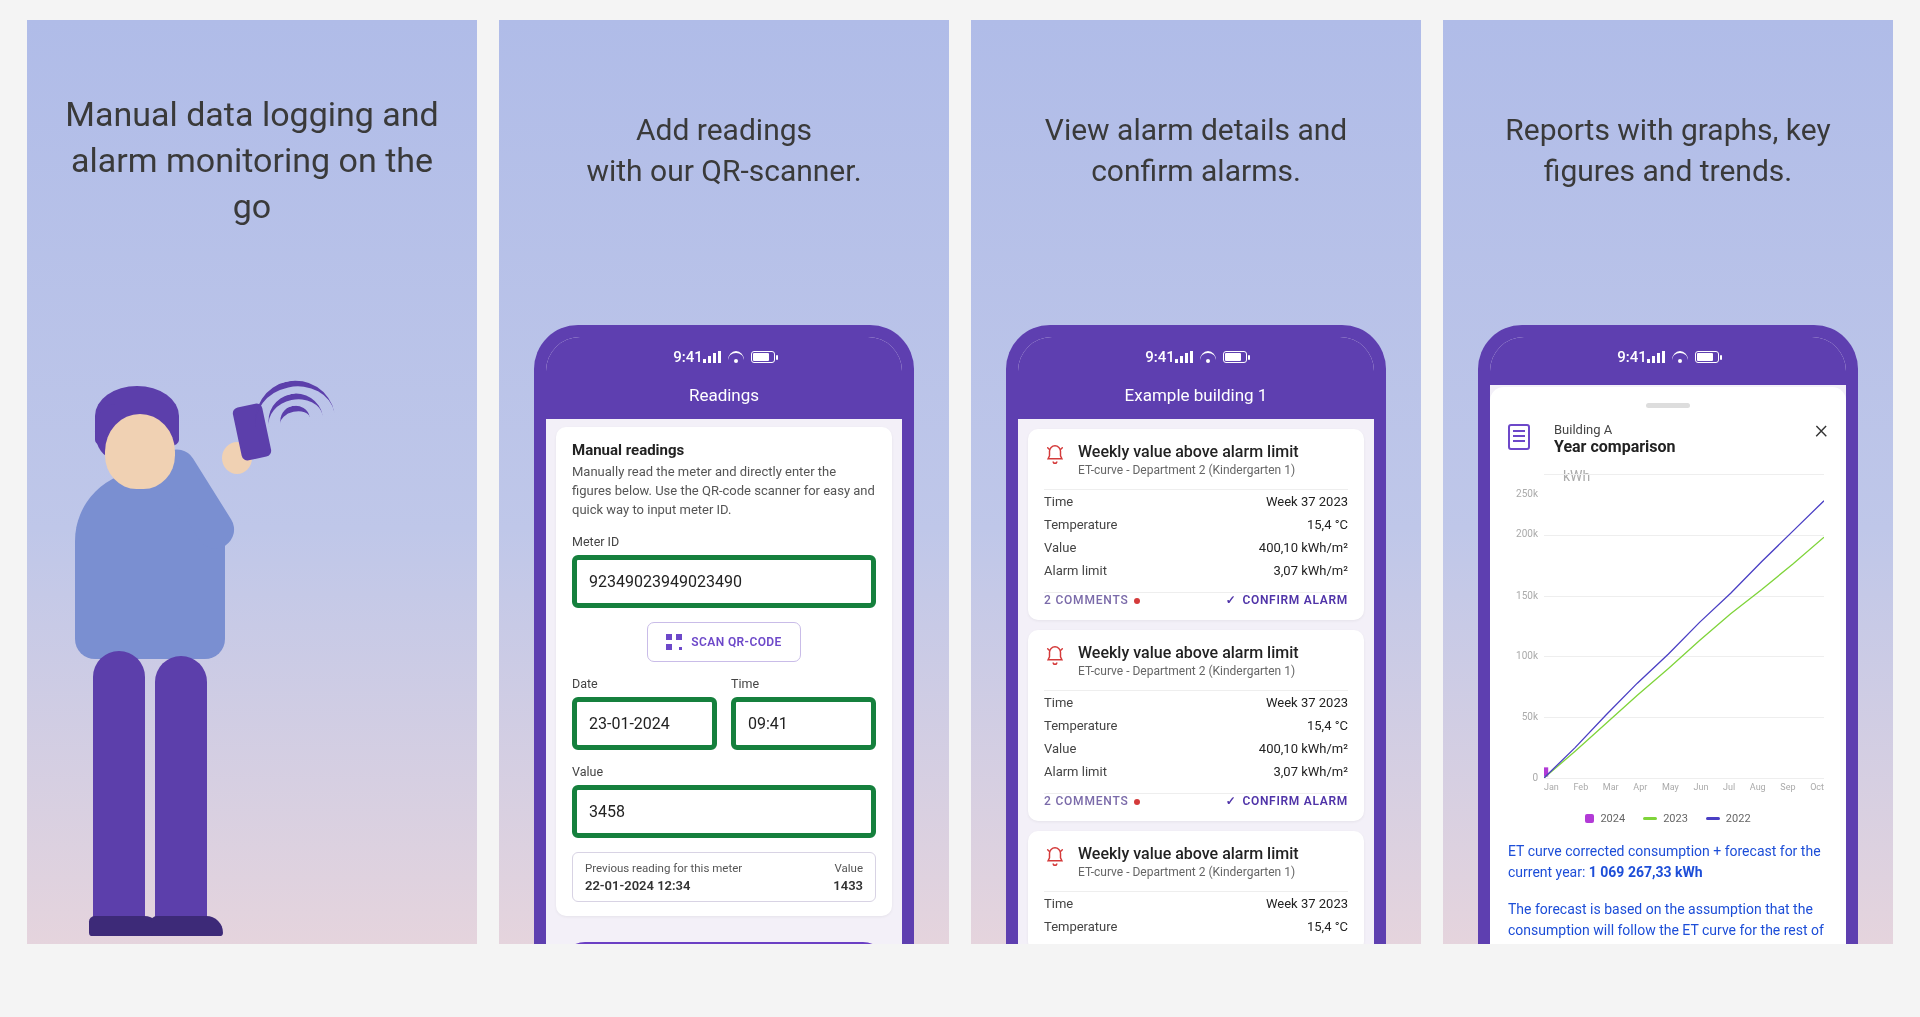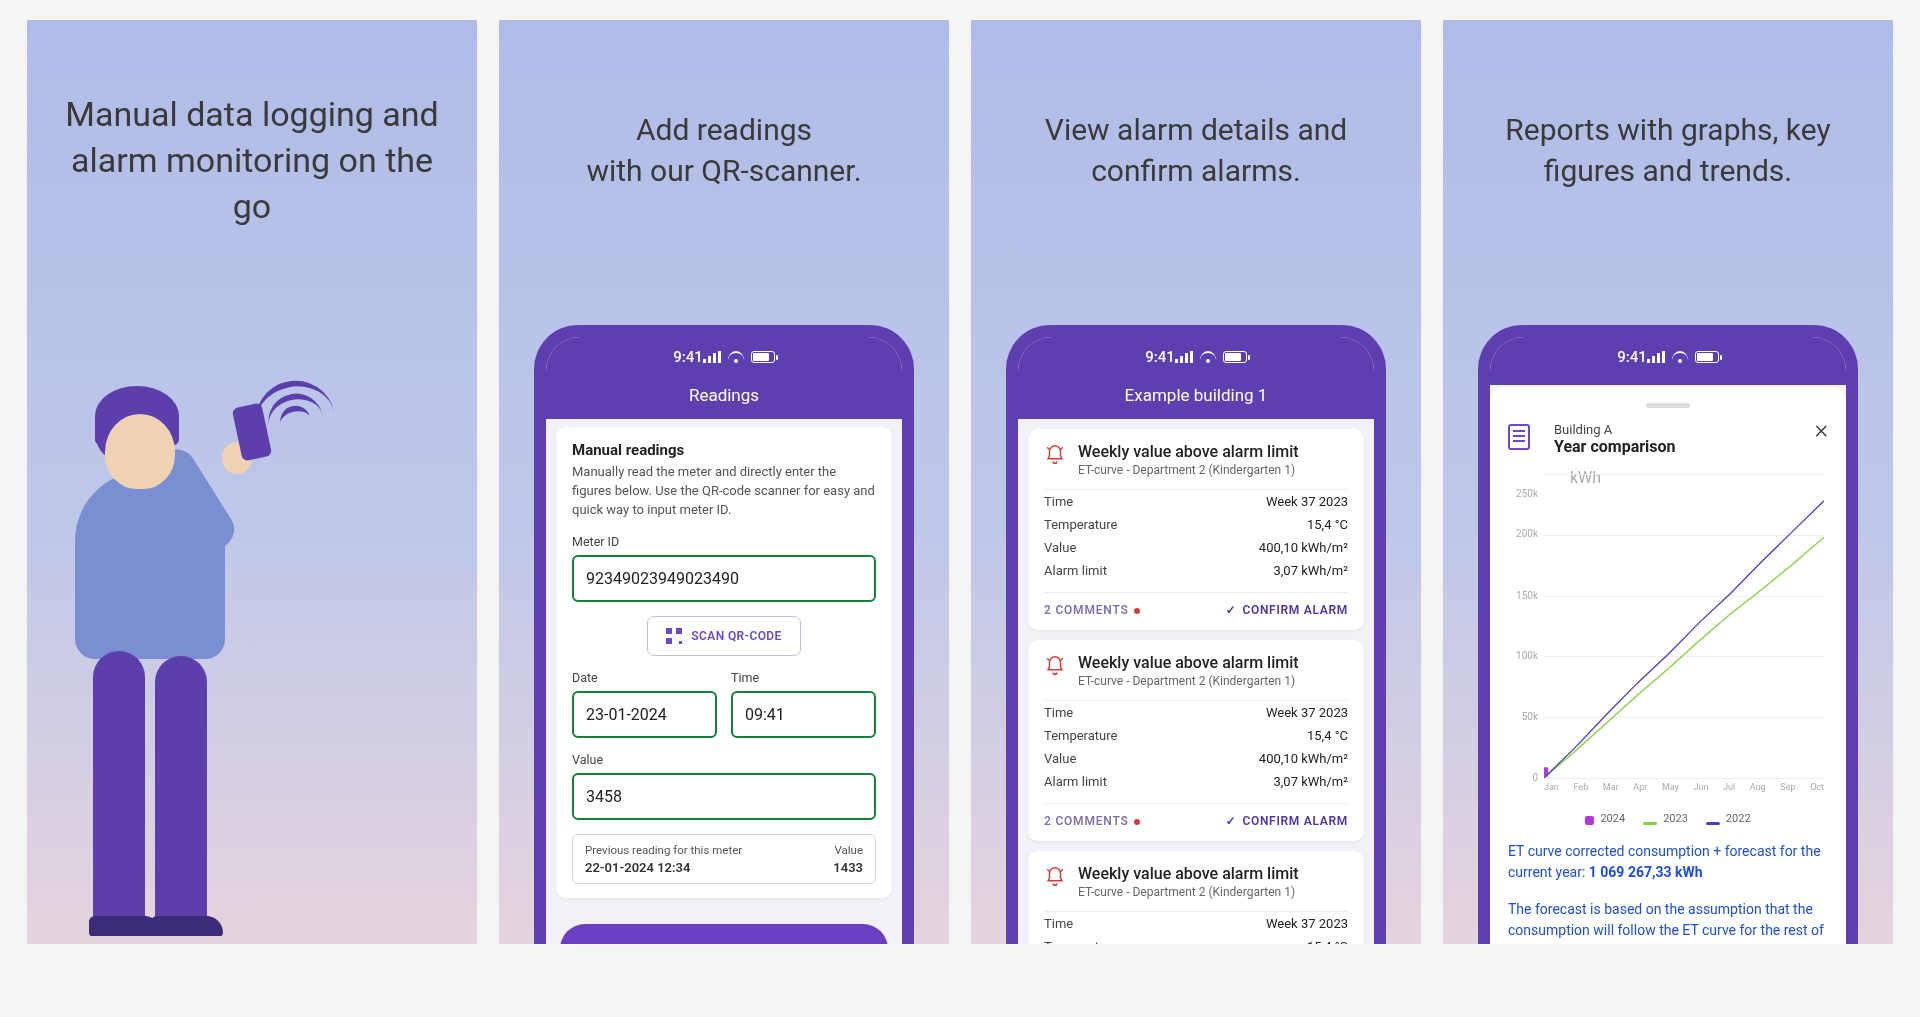--- a/index.html
+++ b/index.html
@@ -88,21 +88,21 @@
 .batt::before{content:'';position:absolute;right:-4px;top:3px;width:2px;height:5px;background:#fff;border-radius:1px;}
 .batt::after{content:'';position:absolute;left:1px;top:1px;bottom:1px;width:75%;background:#fff;border-radius:1px;}
 
 .appbar{background:#5e3fb0;color:#fff;text-align:center;padding:8px 0 14px;font-size:17px;font-weight:400;}
 
 
 .card{background:#fff;margin:8px 10px;border-radius:10px;padding:14px 16px;box-shadow:0 1px 3px rgba(0,0,0,.06);}
 .card h3{font-size:15px;font-weight:700;color:#222;margin-bottom:4px;}
 .card p{font-size:13px;color:#555;line-height:1.45;}
 .field-label{font-size:12.5px;color:#444;margin:14px 0 6px;}
-.input{border:2px solid #15803d;border-radius:6px;padding:12px 12px;font-size:16px;color:#222;background:#fff;}
+.input{border:5px solid #15803d;border-radius:6px;padding:12px 12px;font-size:16px;color:#222;background:#fff;}
 .scan-btn{display:flex;align-items:center;justify-content:center;gap:9px;border:1px solid #c9bce8;color:#6d48c9;font-size:12px;font-weight:600;letter-spacing:.4px;border-radius:7px;padding:11px 18px;margin:14px auto 0;width:fit-content;background:#fff;}
 .qr-i{width:16px;height:16px;display:inline-block;background:
   linear-gradient(#6d48c9,#6d48c9) left top/6px 6px no-repeat,
   linear-gradient(#6d48c9,#6d48c9) right top/6px 6px no-repeat,
   linear-gradient(#6d48c9,#6d48c9) left bottom/6px 6px no-repeat,
   linear-gradient(#6d48c9,#6d48c9) right bottom/3px 3px no-repeat;}
 .row2{display:flex;gap:14px;}
 .row2>div{flex:1;}
 .prev-box{border:1px solid #d8d3e4;border-radius:6px;padding:8px 12px;margin-top:14px;display:flex;justify-content:space-between;font-size:11.5px;color:#555;}
 .prev-box .pv{font-weight:600;color:#333;font-size:13px;margin-top:3px;}
@@ -110,44 +110,44 @@
 
 
 .alarm-card{background:#fff;margin:10px 10px 0;border-radius:10px;padding:13px 16px;box-shadow:0 1px 3px rgba(0,0,0,.06);}
 .al-head{display:flex;gap:12px;}
 .bell{width:22px;height:22px;margin-top:2px;flex-shrink:0;}
 .al-title{font-size:16px;font-weight:500;color:#222;}
 .al-sub{font-size:12px;color:#666;margin-top:2px;}
 .al-rows{margin-top:12px;border-top:1px solid #eee;}
 .al-row{display:flex;justify-content:space-between;font-size:13px;color:#444;padding:4px 0;}
 .al-row .v{color:#222;}
-.al-foot{display:flex;justify-content:space-between;align-items:center;margin-top:10px;padding-top:10px;border-top:1px solid #eee;font-size:12px;}
+.al-foot{display:flex;justify-content:space-between;align-items:center;margin-top:10px;border-top:1px solid #eee;font-size:12px;}
 .al-comments{color:#7a6aa9;letter-spacing:.8px;font-weight:500;}
 .dot{display:inline-block;width:6px;height:6px;background:#d43a3a;border-radius:50%;margin-left:5px;vertical-align:middle;}
 .al-confirm{color:#4f33a8;font-weight:600;letter-spacing:.7px;display:flex;align-items:center;gap:6px;}
 .check{color:#4f33a8;}
 
 
 .rep-bar{background:#5e3fb0;height:8px;}
 .rep-sheet{background:#fff;border-radius:14px 14px 0 0;margin-top:2px;flex:1;padding:16px 18px;}
 .rep-handle{width:44px;height:5px;background:#ddd;border-radius:3px;margin:0 auto 14px;}
 .rep-head{display:flex;align-items:flex-start;gap:24px;}
 .doc-i{width:22px;height:26px;border:2px solid #6d48c9;border-radius:3px;position:relative;margin-top:2px;flex-shrink:0;}
 .doc-i::before{content:'';position:absolute;left:3px;top:4px;right:3px;height:2px;background:#6d48c9;box-shadow:0 5px 0 #6d48c9,0 10px 0 #6d48c9;}
 .rep-title{flex:1;}
 .rep-title .s{font-size:13px;color:#444;}
 .rep-title .b{font-size:16px;font-weight:700;color:#222;}
 .close-x{font-size:26px;color:#333;font-weight:300;cursor:pointer;line-height:.6;}
 .chart-area{margin-top:18px;height:330px;position:relative;background:#fff;}
-.ylabel-unit{position:absolute;left:15px;top:-6px;font-size:16px;color:#aaa;padding-left:47px;}
+.ylabel-unit{position:absolute;left:8px;top:-6px;font-size:14px;color:#aaa;padding-left:47px;}
 .ytick{position:absolute;left:0;font-size:10px;color:#aaa;width:30px;text-align:right;}
 .grid-h{position:absolute;left:36px;right:4px;height:1px;background:#eee;}
 .xaxis{position:absolute;left:36px;right:4px;bottom:14px;display:flex;justify-content:space-between;font-size:9px;color:#aaa;transform:translateY(2px);}
 .legend{display:flex;gap:18px;justify-content:center;margin-top:8px;font-size:11px;color:#666;}
-.legend span{display:flex;align-items:flex-end;gap:6px;}
+.legend span{display:flex;align-items:center;gap:6px;}
 .swatch{width:14px;height:3px;border-radius:2px;display:inline-block;}
 .sq{width:9px;height:9px;border-radius:2px;}
 .rep-text{font-size:14px;color:#1d4ed8;line-height:1.5;margin-top:16px;}
 .rep-text b{font-weight:700;}
 svg.plot{position:absolute;left:36px;right:4px;top:0;bottom:26px;width:calc(100% - 40px);height:calc(100% - 26px);}
 </style>
 </head>
 <body>
 
 <div class="panel panel-1">

